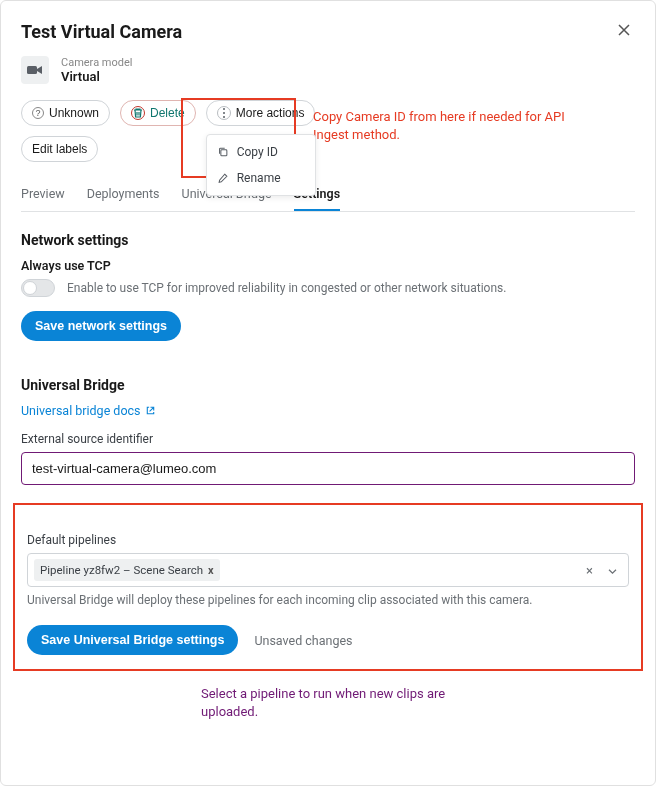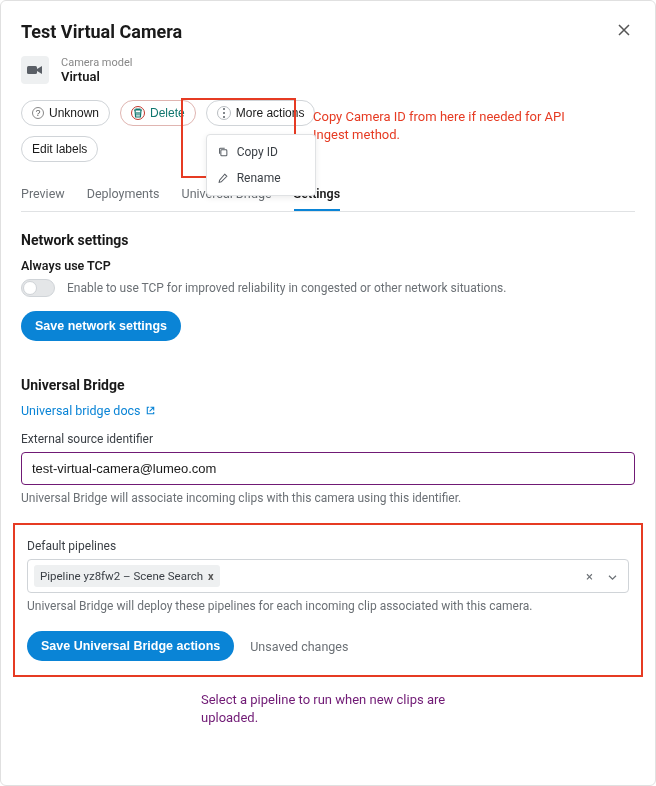--- a/index.html
+++ b/index.html
@@ -32,21 +32,21 @@
 .toggle-row { display: flex; align-items: center; gap: 12px; margin-bottom: 14px; }
 .toggle { width: 34px; height: 18px; border-radius: 9px; background: #e4e6e8; position: relative; border: 1px solid #d0d4d8; cursor: pointer; flex-shrink: 0; }
 .toggle-knob { width: 14px; height: 14px; border-radius: 50%; background: #fff; border: 1px solid #cfd3d7; position: absolute; top: 1px; left: 1px; }
 .primary-btn { display: inline-block; background: #0a84d6; color: #fff; border: none; border-radius: 16px; padding: 8px 14px; font-size: 12.5px; font-weight: 600; cursor: pointer; }
 .section-gap { margin-bottom: 36px; }
 .link { color: #0a84d6; font-size: 12.5px; text-decoration: none; cursor: pointer; display: inline-flex; align-items: center; gap: 4px; }
 .link svg { width: 11px; height: 11px; }
 .field-label { font-size: 12px; color: #3a3f45; margin-bottom: 6px; margin-top: 14px; }
 .text-input { width: 100%; border: 1px solid #701a75; border-radius: 4px; padding: 8px 10px; font-size: 13px; color: #1a1a1a; }
 .hint { font-size: 12px; color: #6b7075; margin-top: 6px; }
-.red-highlight-2 { border: 2px solid #e63b23; padding: 14px 12px 14px; margin-top: 18px; border-radius: 0; position: relative; margin-left: -8px; margin-right: -8px; }
+.red-highlight-2 { border: 2px solid #e63b23; padding: 28px 12px 14px; margin-top: 18px; border-radius: 0; position: relative; margin-left: -8px; margin-right: -8px; }
 .chip-select { display: flex; align-items: center; border: 1px solid #d0d4d8; border-radius: 4px; padding: 5px 6px; gap: 6px; }
 .chip { background: #eef0f1; border-radius: 3px; padding: 4px 6px; font-size: 11.5px; color: #3a3f45; display: inline-flex; align-items: center; gap: 5px; }
 .chip .rm { cursor: pointer; font-weight: 700; color: #555; font-size: 11px; }
 .chip-select-spacer { flex: 1; }
 .chip-select-ctrl { color: #6b7075; font-size: 13px; padding: 0 4px; cursor: pointer; }
 .save-row { display: flex; align-items: center; gap: 16px; margin-top: 18px; }
 .unsaved { font-size: 12.5px; color: #6b7075; }
 .red-annot-2 { color: #701a75; font-size: 13px; margin-top: 14px; margin-left: 180px; line-height: 1.4; width: 260px; }
 .action-block { position: relative; padding-top: 2px; }
 </style>
@@ -152,40 +152,39 @@
     <div class="section-heading">Universal Bridge</div>
     <a class="link">
       <span>Universal bridge docs</span>
       <svg viewBox="0 0 12 12" stroke="currentColor" stroke-width="1.2" fill="none">
           <path d="M4.5 2.5H2.5v7h7V7.5M6 2.5h3.5V6M9.5 2.5L5 7"></path>
         </svg>
     </a>
 
     <div class="field-label">External source identifier</div>
     <input class="text-input" value="test-virtual-camera@lumeo.com" style="">
-    <div class="hint">Universal Bridge will associate incoming clips with this camera using this identifier.</div>
 
     <div class="red-highlight-2">
       <div class="field-label" style="margin-top:0">Default pipelines</div>
       <div class="chip-select">
         <span class="chip">
           <span>Pipeline yz8fw2 – Scene Search</span>
           <span class="rm">x</span>
         </span>
         <span class="chip-select-spacer"></span>
         <span class="chip-select-ctrl">×</span>
         <span class="chip-select-ctrl">
           <svg viewBox="0 0 12 8" width="11" height="7" stroke="currentColor" stroke-width="1.4" fill="none">
               <path d="M2 2l4 4 4-4"></path>
             </svg>
         </span>
       </div>
       <div class="hint">Universal Bridge will deploy these pipelines for each incoming clip associated with this camera.</div>
       <div class="save-row">
-        <button class="primary-btn">Save Universal Bridge actions</button>
+        <button class="primary-btn">Save Universal Bridge settings</button>
         <span class="unsaved">Unsaved changes</span>
       </div>
     </div>
 
     <div class="red-annot-2">Select a pipeline to run when new clips are uploaded.</div>
   </div>
 
 </div>
 
 </body></html>

